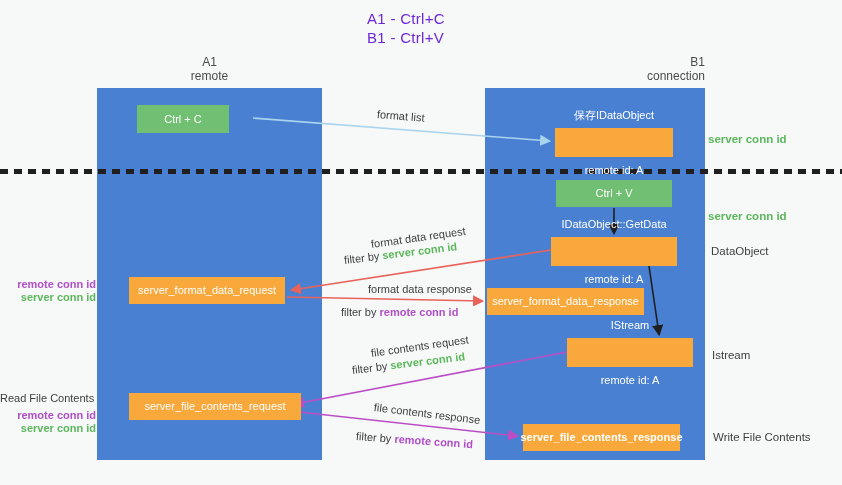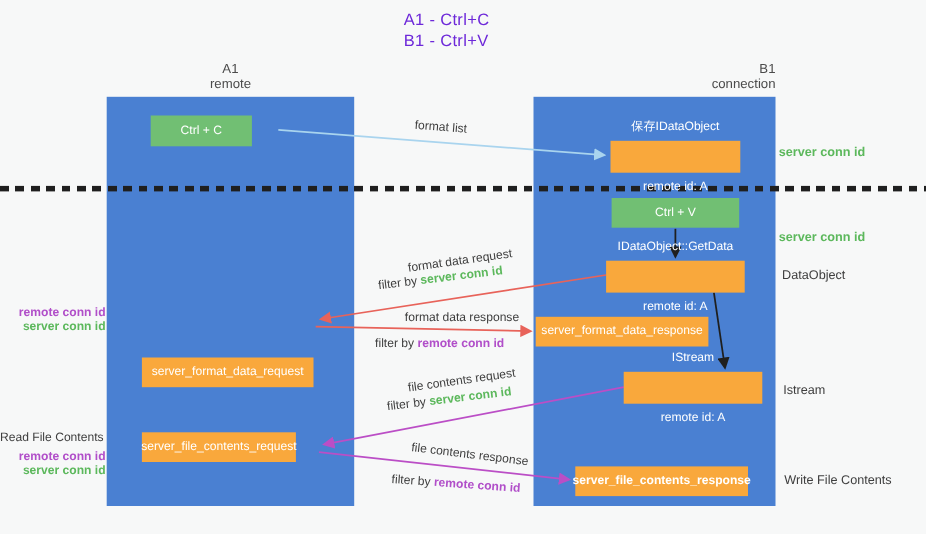--- a/index.html
+++ b/index.html
@@ -21,24 +21,24 @@
 
   .node{display:flex; flex-direction:column; align-items:center; justify-content:center;
     color:#fff; font-size:11px; line-height:13px; text-align:center;}
   .node.green{background:var(--green-box,#71bf73);}
   .node.orange{background:var(--orange-box,#f9a83c);gap:42px;}
 
   .n-ctrlc{left:137px; top:105px; width:92px; height:28px;}
   .n-save{left:555px; top:128px; width:118px; height:29px;}
   .n-ctrlv{left:556px; top:180px; width:116px; height:27px;}
   .n-getdata{left:551px; top:237px; width:126px; height:29px;}
-  .n-fmtreq{left:129px; top:277px; width:156px; height:27px;margin-top:48px;}
+  .n-fmtreq{left:129px; top:277px; width:156px; height:27px;}
   .n-fmtresp{left:487px; top:288px; width:157px; height:27px;}
   .n-istream{left:567px; top:338px; width:126px; height:29px;}
-  .n-filereq{left:129px; top:393px; width:140px; height:27px;}
+  .n-filereq{left:129px; top:393px; width:172px; height:27px;}
   .n-fileresp{left:523px; top:424px; width:157px; height:27px;font-weight:bold;}
 
   .lbl{font-size:11px; color:#3e3e3e; white-space:nowrap;}
   .lbl.rot{transform-origin:left center;}
   .green-t{color:var(--green-text,#5cb85c); font-weight:bold;}
   .purple-t{color:var(--purple-text,#b14fc9); font-weight:bold;}
   .side-right{font-size:11.5px;}
   .side-left{text-align:right; font-size:11px; font-weight:bold; line-height:13px;}
 
   svg.arrows{left:0; top:0; pointer-events:none;}

